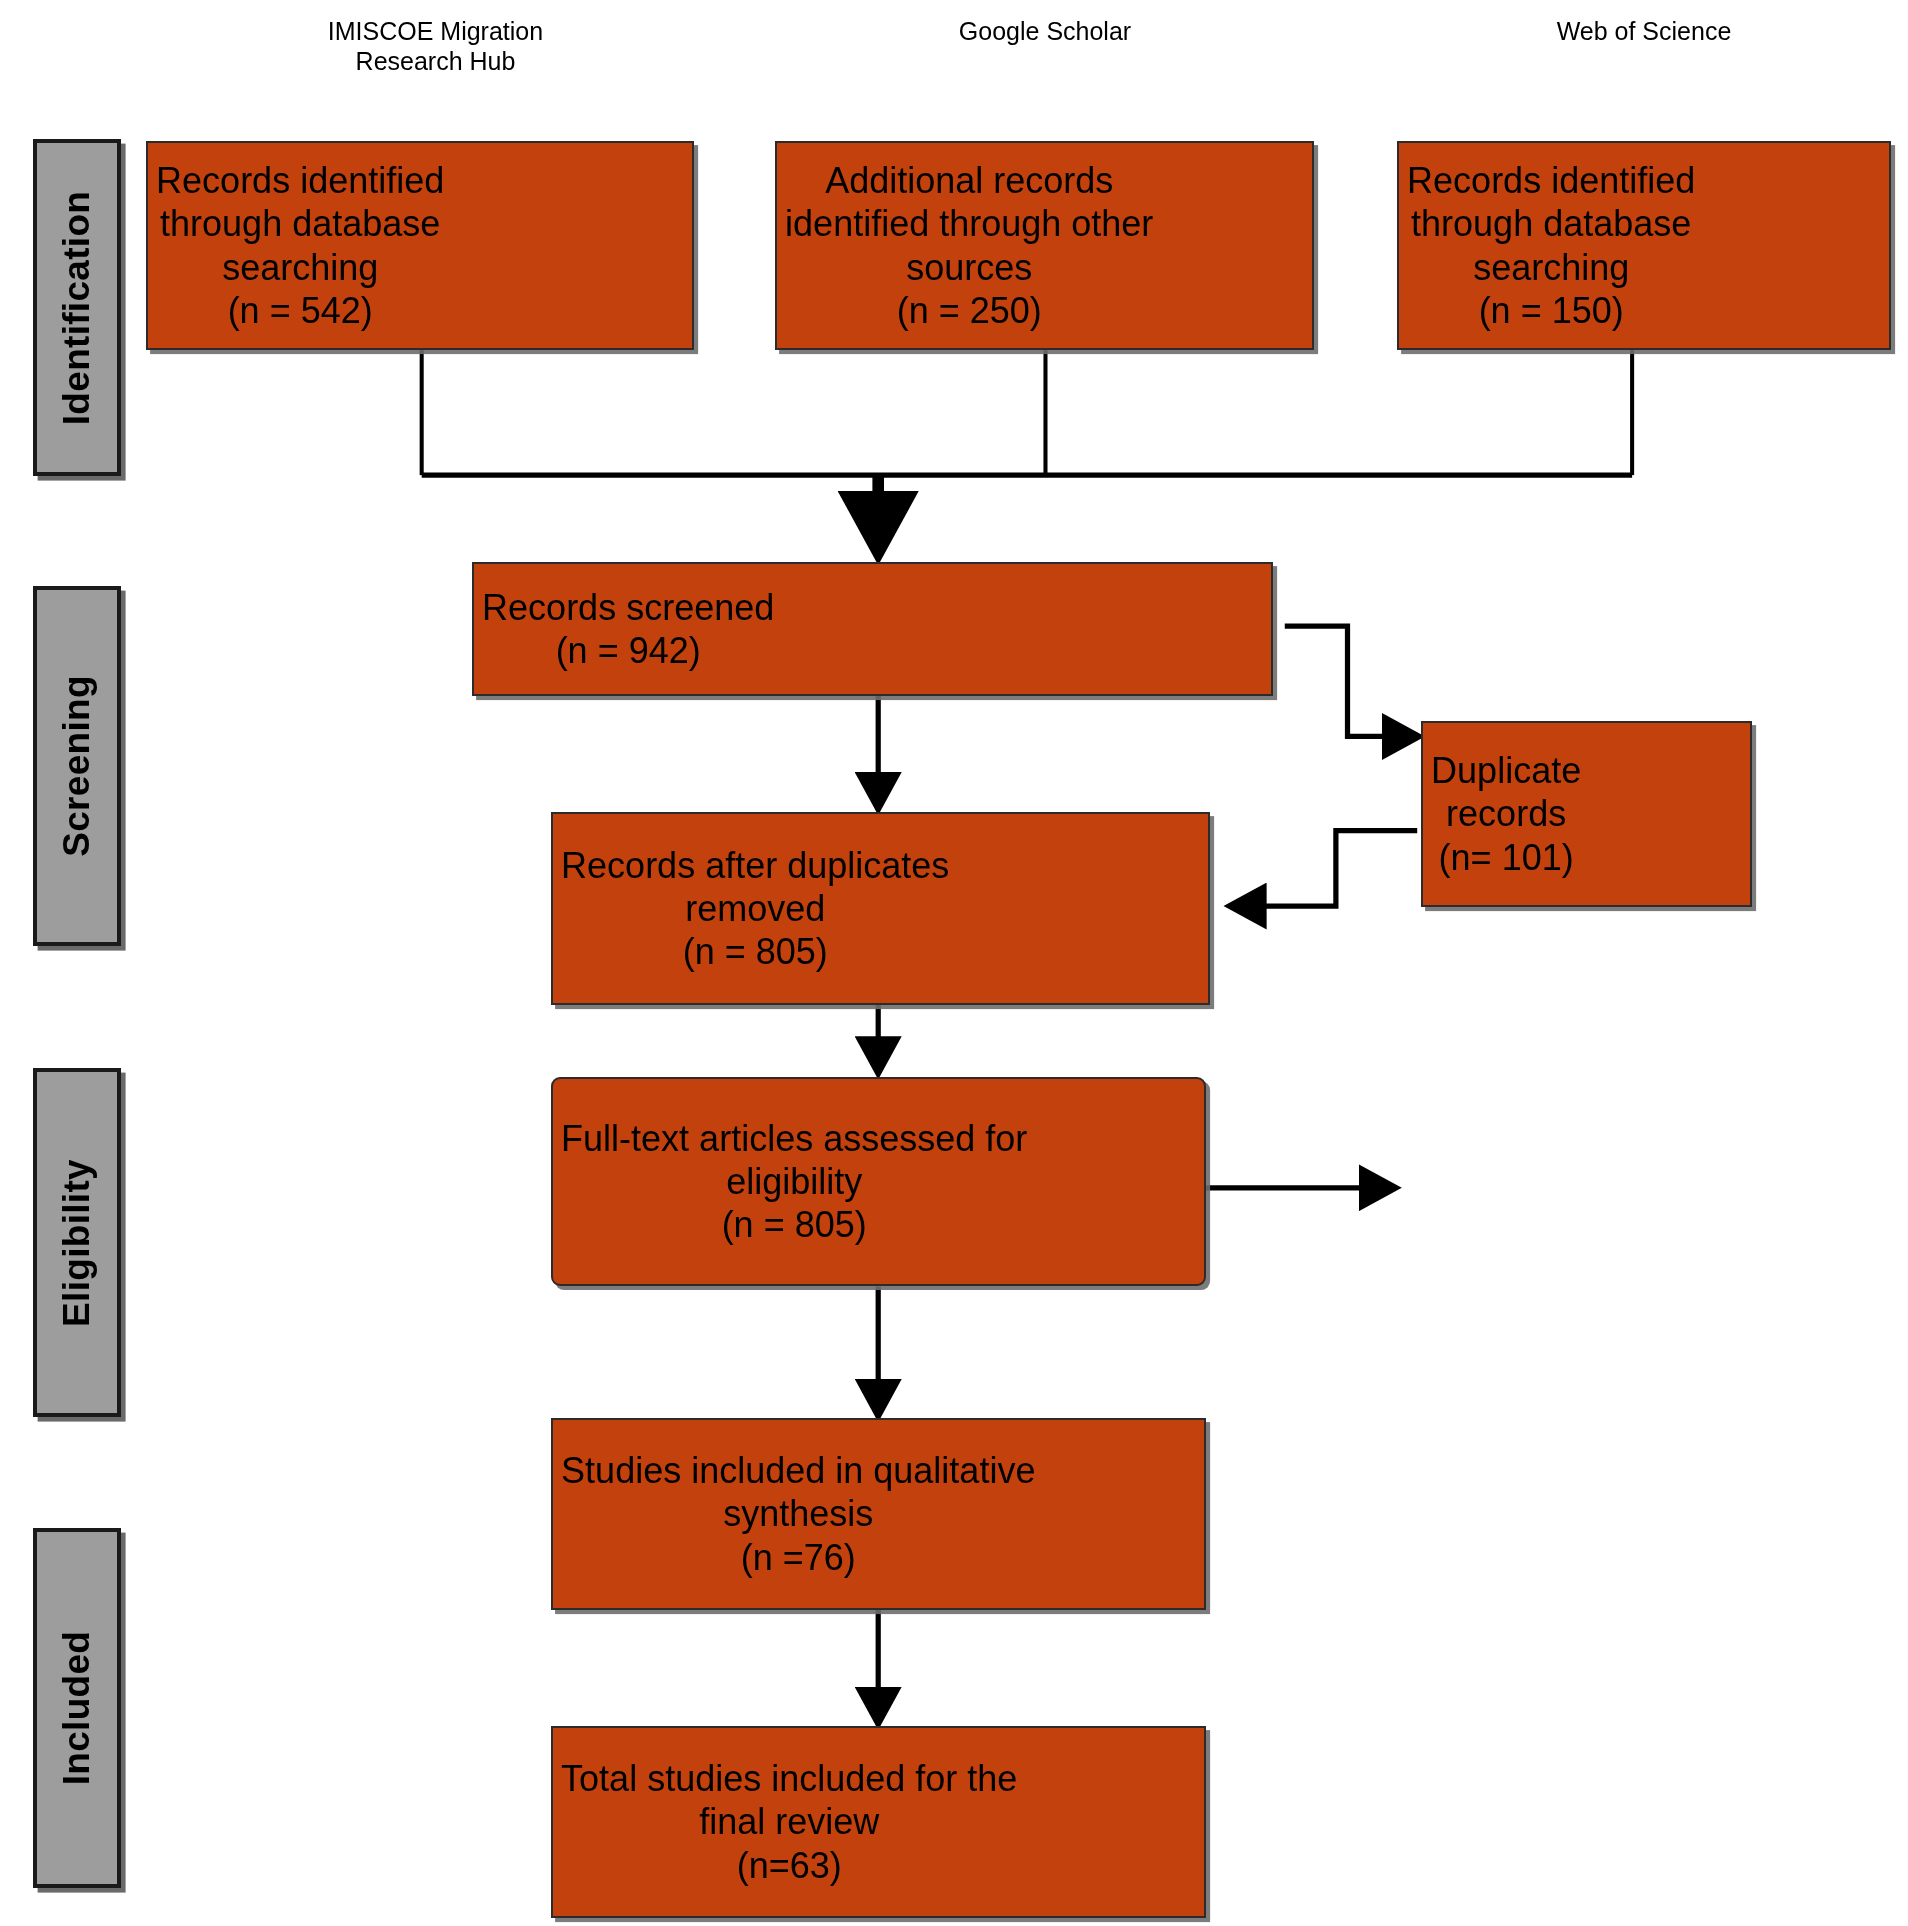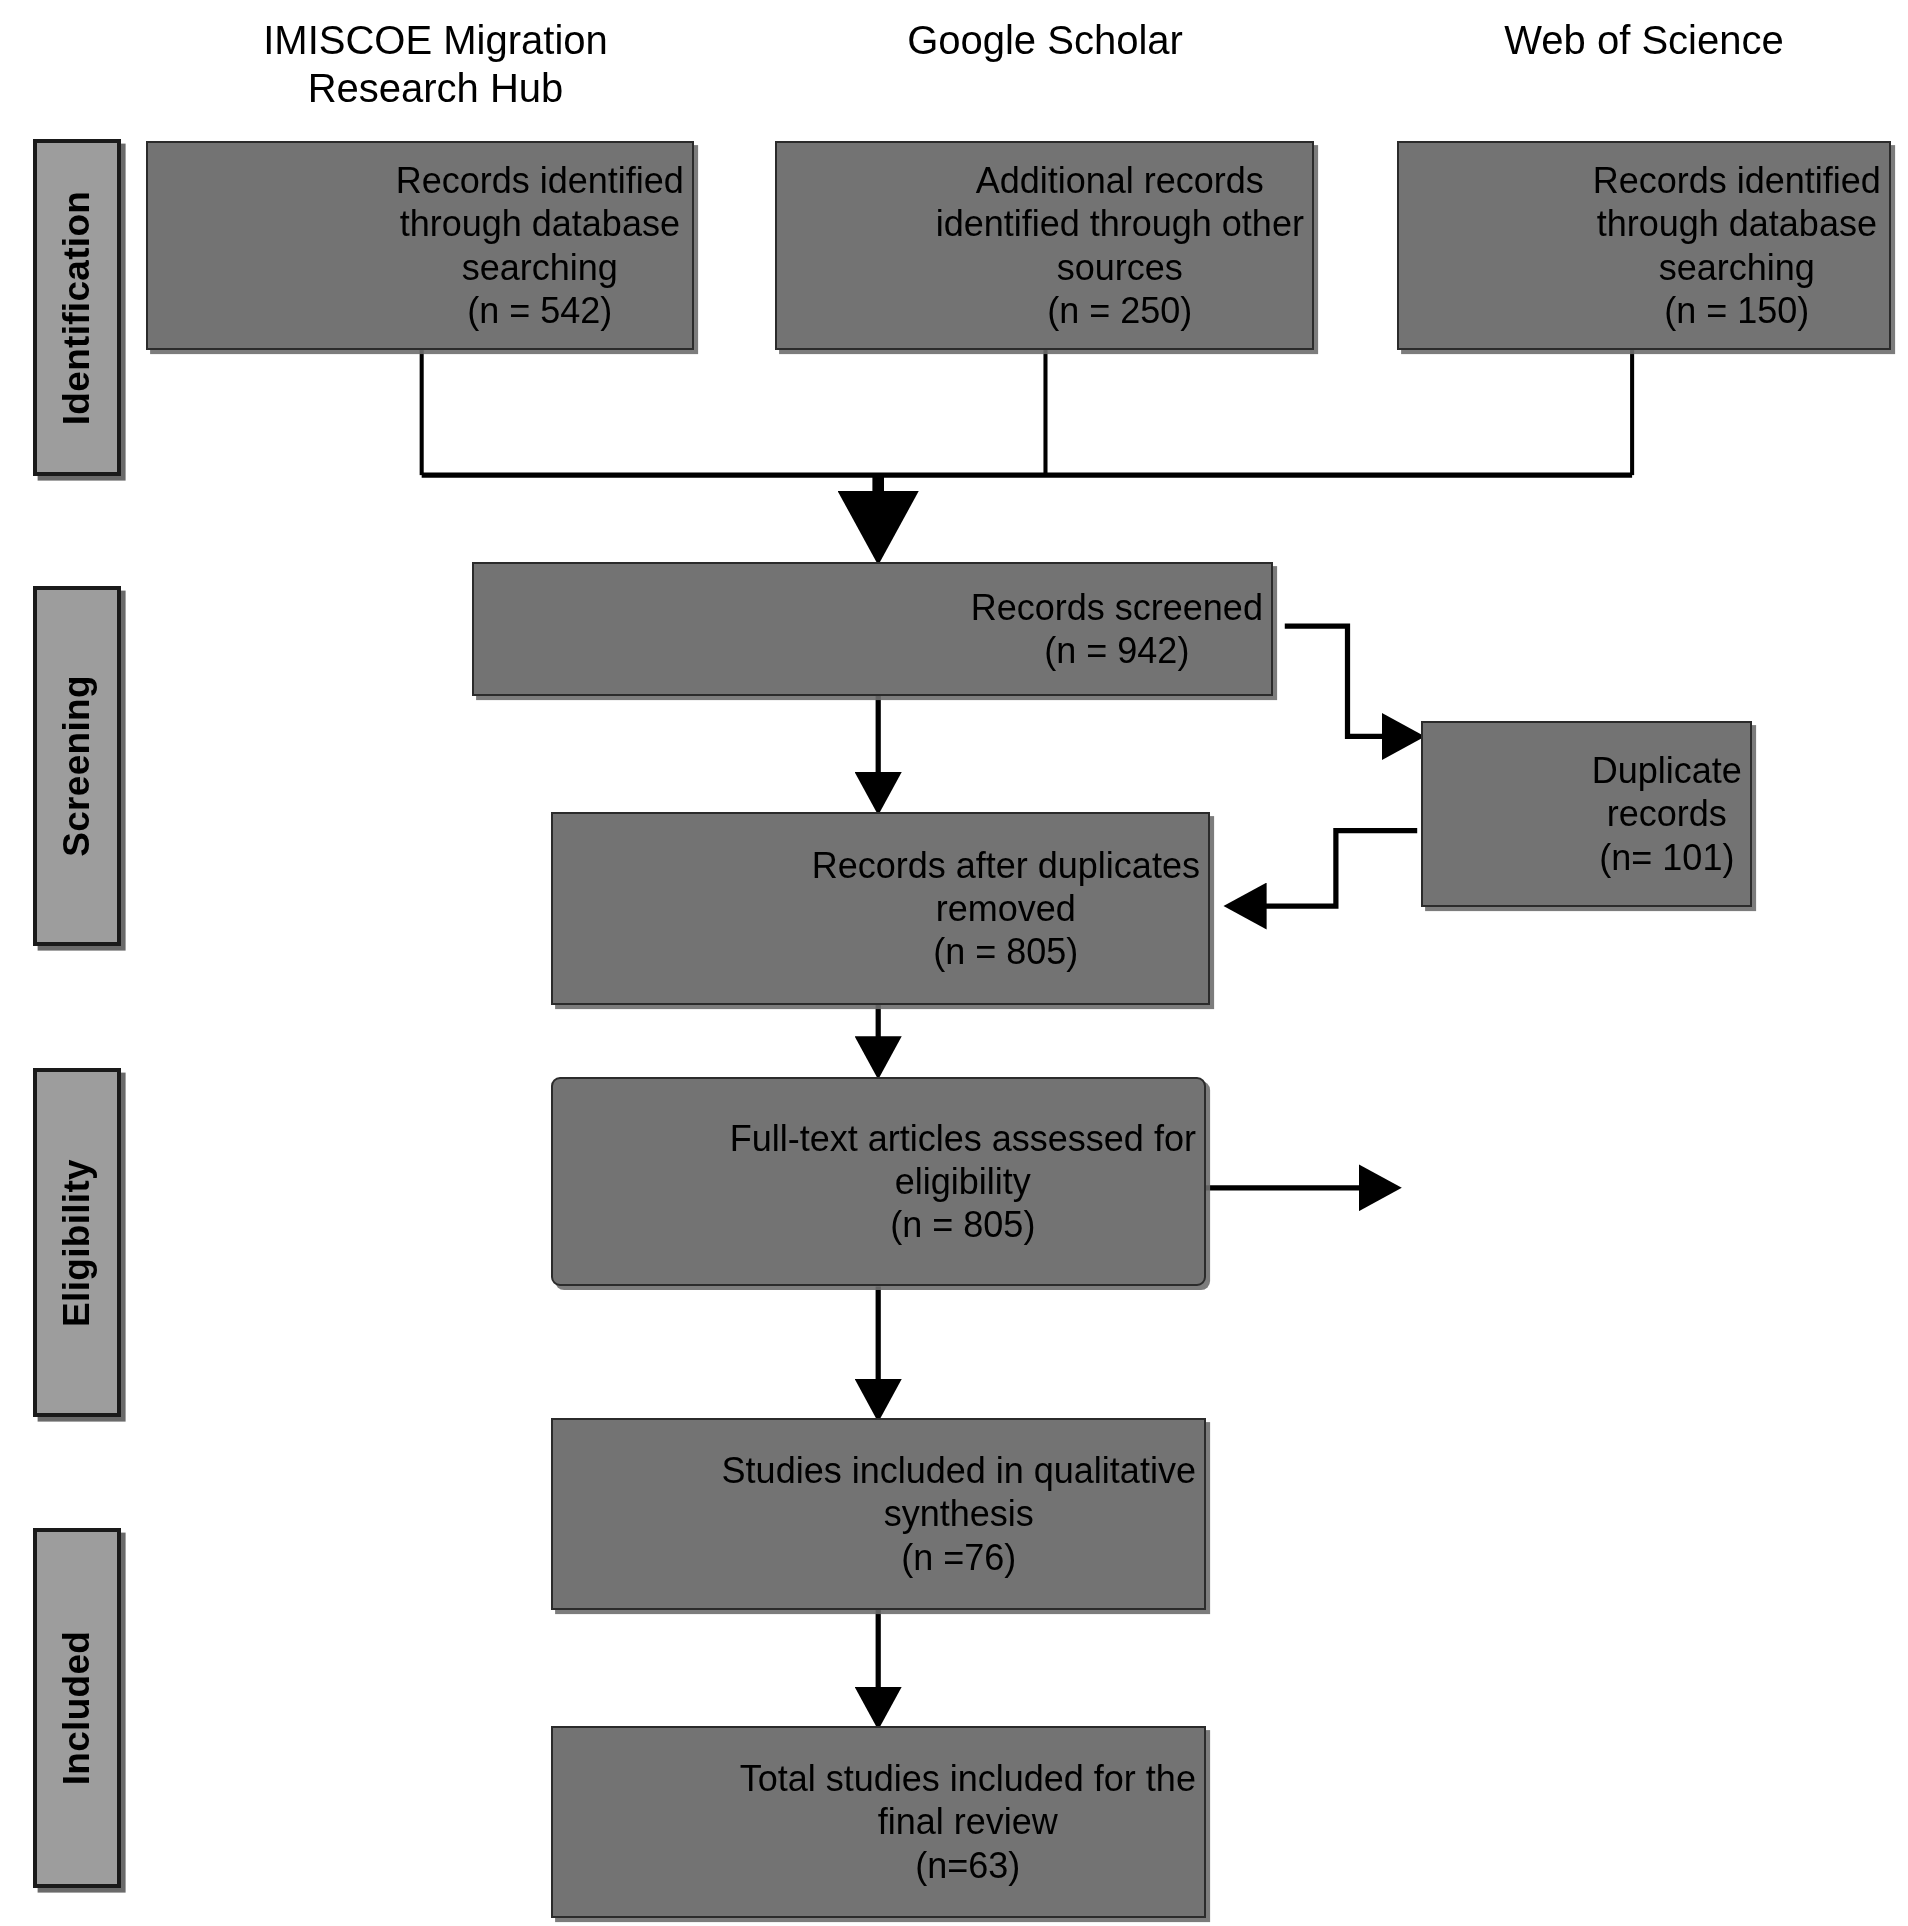--- a/index.html
+++ b/index.html
@@ -32,42 +32,42 @@
     white-space: nowrap;
     font-weight: bold;
     font-size: 37px;
     color: #000000;
     letter-spacing: 0.3px;
   }
 
   
   .flow-box {
     position: absolute;
-    background: #737373;
+    background: #c2410c;
     border: 2.9px solid #2b2b2b;
     box-sizing: border-box;
     box-shadow: 4.1px 4.1px 0 0 rgba(110,110,110,0.9);
     display: flex;
     align-items: center;
-    justify-content: flex-end;
+    justify-content: flex-start;
     padding: 3.5px 8.1px;
   }
   .flow-box .box-text {
     text-align: center;
     font-size: 36px;
     line-height: 1.20;
     color: #000000;
     white-space: pre-line;
   }
 
   
   .source-heading {
     position: absolute;
     text-align: center;
-    font-size: 40px;
+    font-size: 25px;
     line-height: 1.18;
     color: #000000;
     white-space: pre-line;
   }
 
   
   #connectors {
     position: absolute;
     left: 0;
     top: 0;

